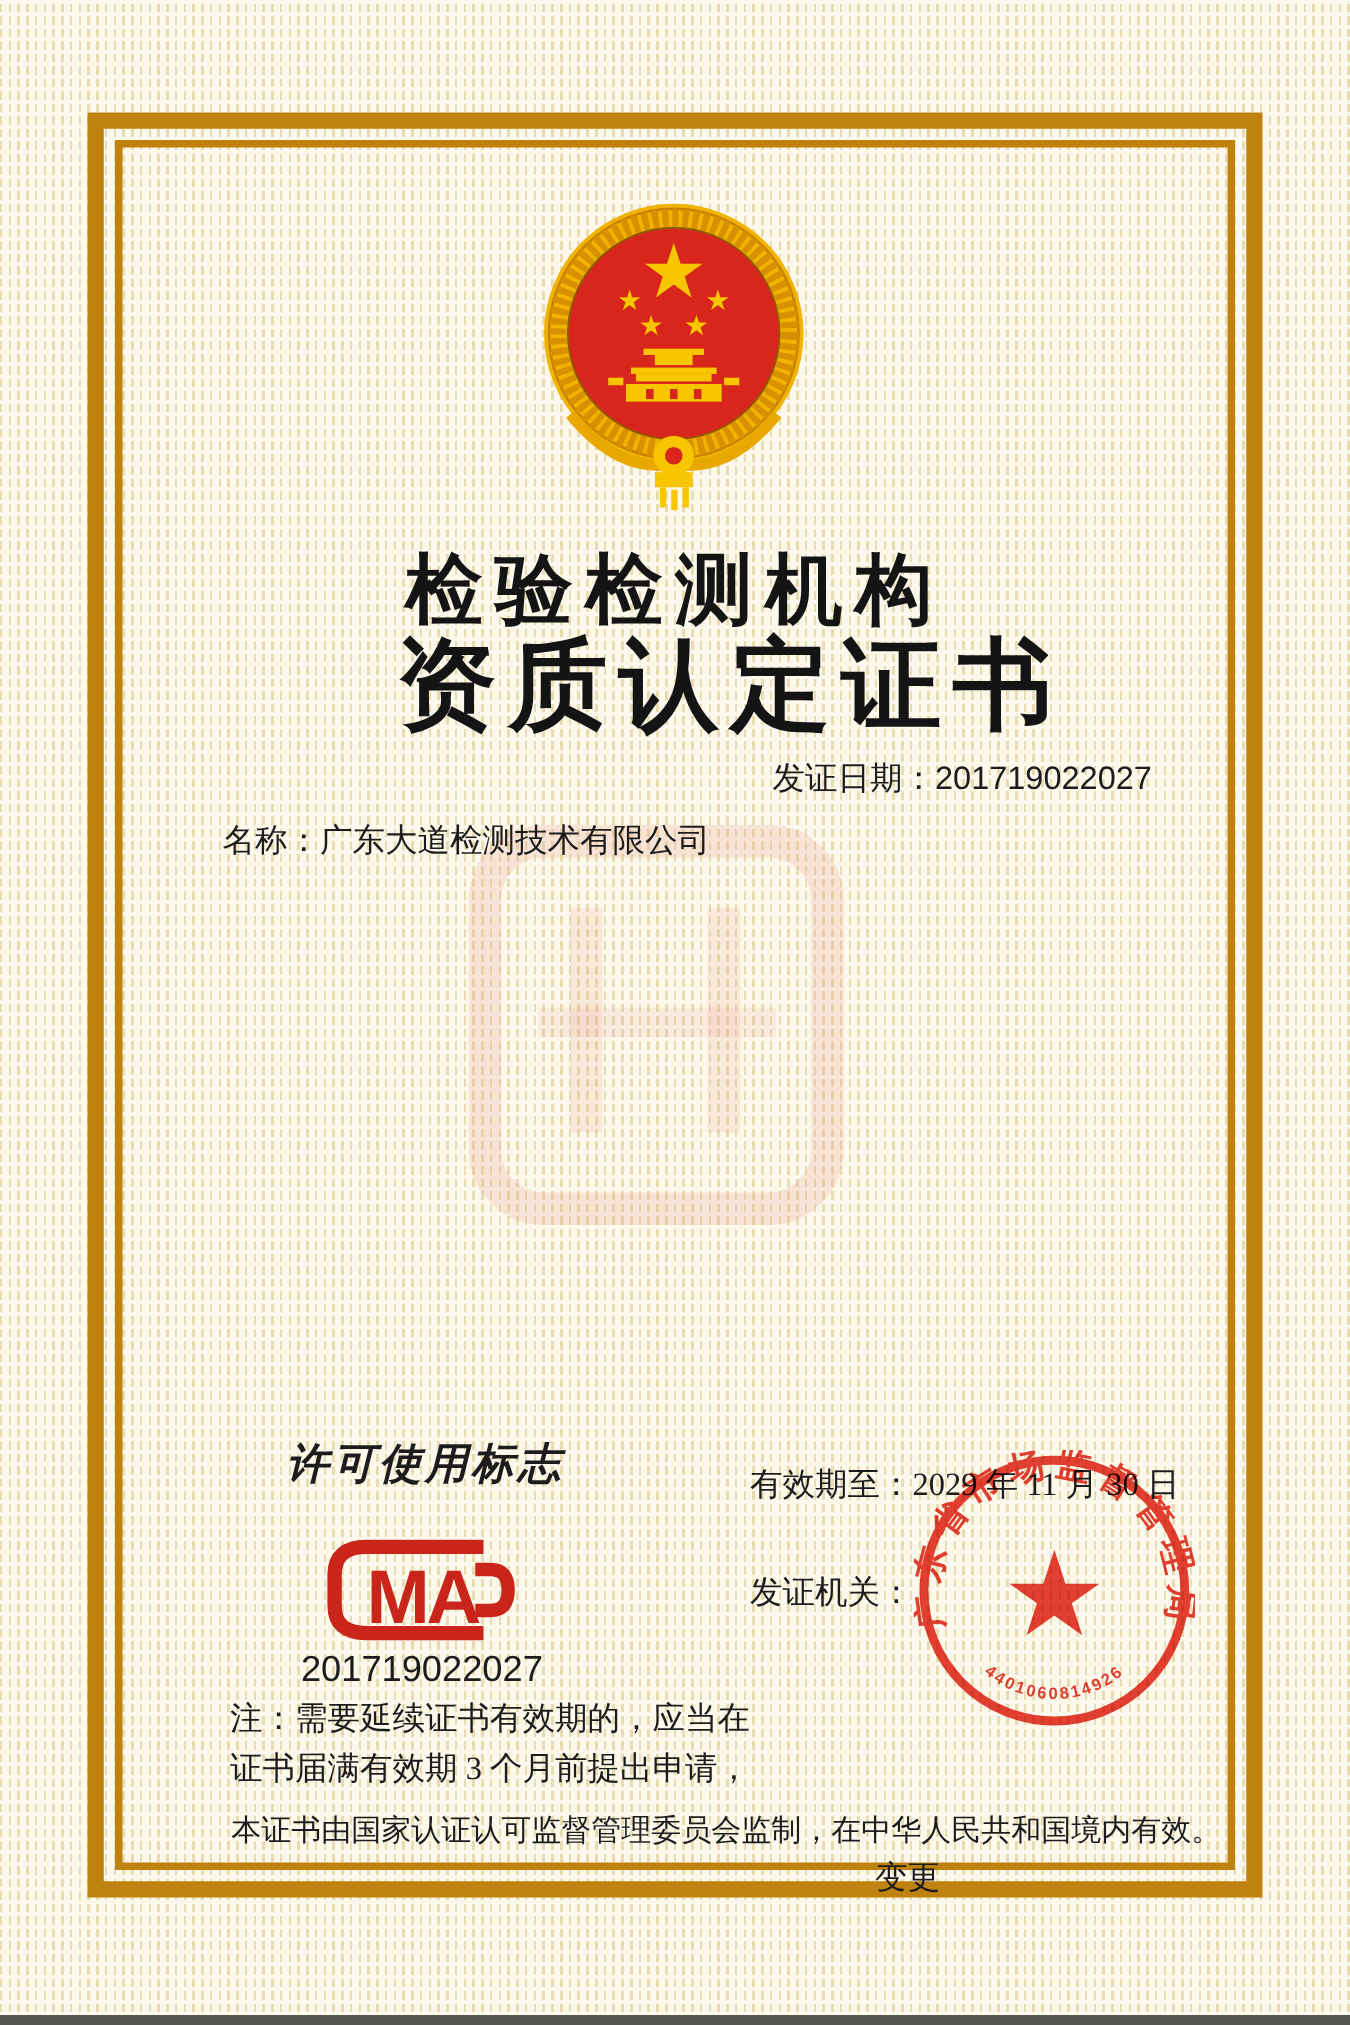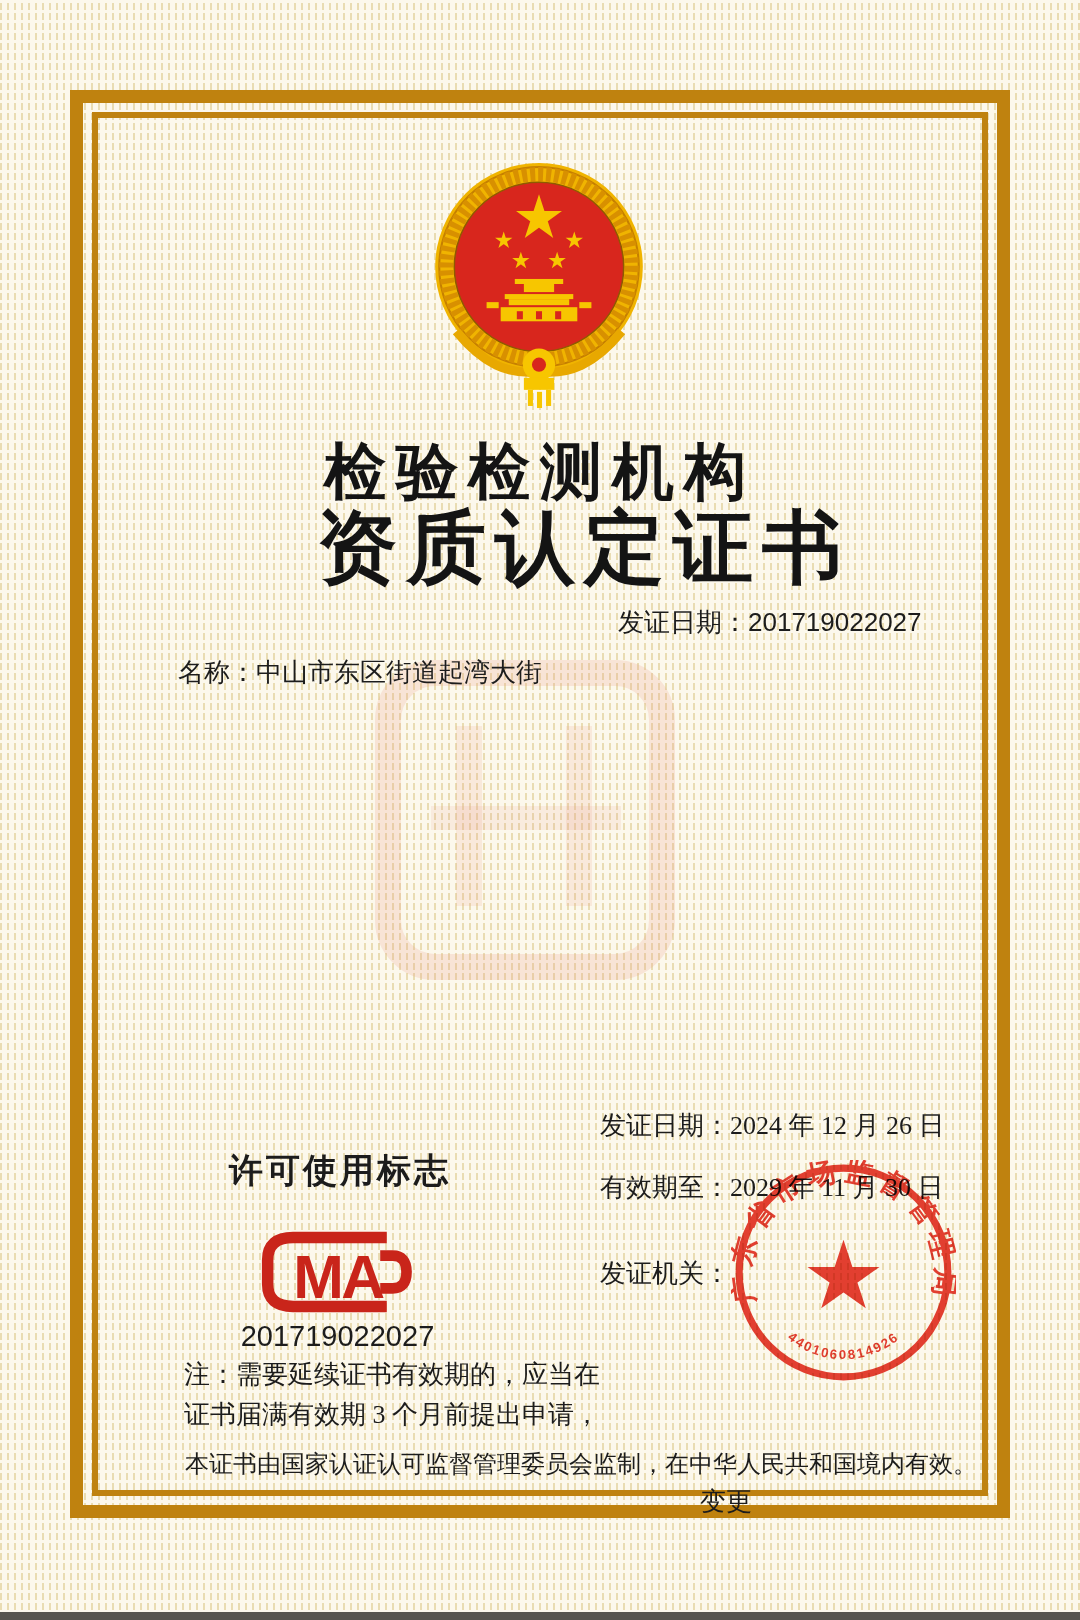--- a/index.html
+++ b/index.html
@@ -55,21 +55,21 @@
   }
   .body-block{position:absolute;left:176px;top:702px;width:760px;z-index:3;}
   .body-line{font-size:25px;line-height:43px;white-space:nowrap;}
   .indent{padding-left:30px;}
   .date-line{position:absolute;z-index:3;font-size:26px;white-space:nowrap;left:600px;}
   .dl-issue{top:1108px;}
   .dl-valid{top:1170px;}
   .dl-auth{top:1256px;}
   .mark-heading{
     position:absolute;left:210px;top:1148px;width:260px;text-align:center;z-index:3;
-    font-size:34px;font-weight:700;letter-spacing:3px;
+    font-size:34px;font-weight:700;letter-spacing:3px;font-style:italic;
   }
   .cma-logo{position:absolute;left:255px;top:1226px;z-index:3;}
   .mark-number{
     position:absolute;left:240px;top:1320px;width:195px;text-align:center;z-index:3;
     font-family:"Liberation Sans", sans-serif;font-size:29px;
   }
   .note-block{position:absolute;left:160px;top:1355px;z-index:3;}
   .note-line{font-size:26px;line-height:40px;white-space:nowrap;margin-left:24px;}
   .footer-line{
     position:absolute;left:185px;top:1448px;width:790px;text-align:right;z-index:3;
@@ -128,26 +128,23 @@
     <rect x="117" y="230" width="5" height="16" fill="#f7c600"></rect>
   </svg>
 
   <div class="title1">检验检测机构</div>
   <div class="title2">资质认定证书</div>
 
   <div class="cert-no">
     <span>发证日期：</span><span class="num">201719022027</span>
   </div>
 
-  <div class="name-line">名称：中山市东区街道起湾大街</div>
+  <div class="name-line">名称：广东大道检测技术有限公司</div>
 
 
-  <div class="date-line dl-issue">
-    <span>发证日期：</span><span>2024 年 12 月 26 日</span>
-  </div>
   <div class="date-line dl-valid">
     <span>有效期至：</span><span>2029 年 11 月 30 日</span>
   </div>
   <div class="date-line dl-auth">
     <span>发证机关：</span>
   </div>
 
   <div class="mark-heading">许可使用标志</div>
 
   <svg class="cma-logo" width="165" height="92" viewBox="0 0 200 112">

